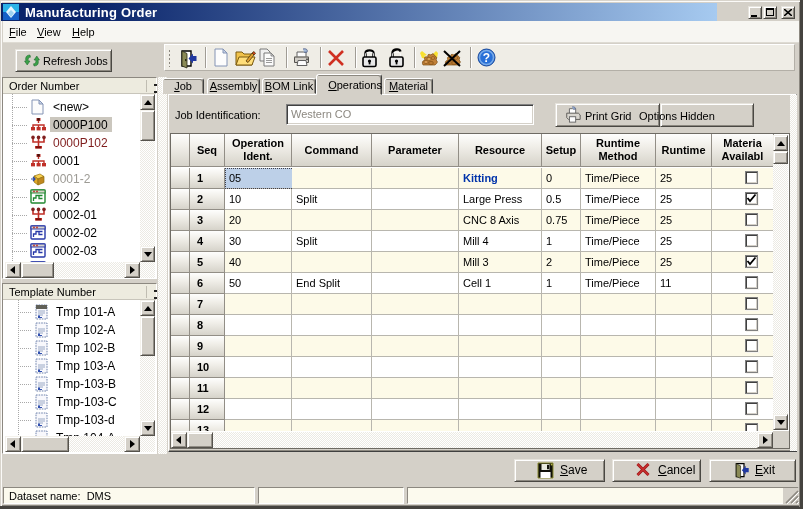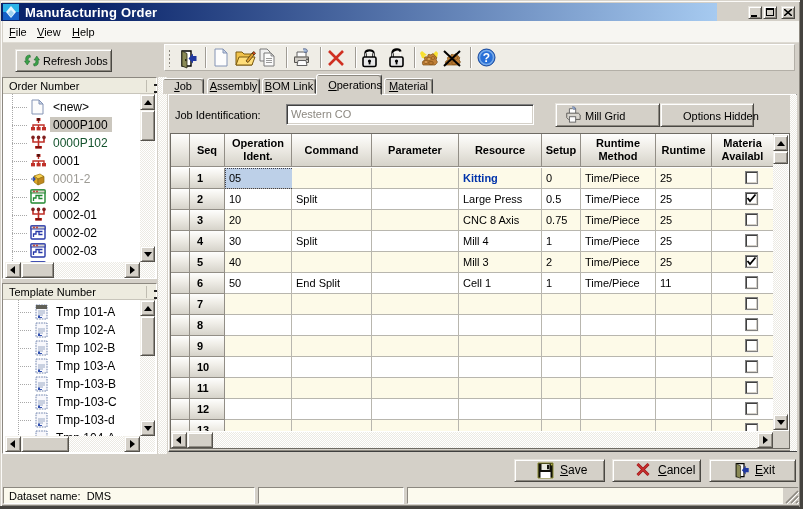--- a/index.html
+++ b/index.html
@@ -183,21 +183,21 @@
 <div class="tx" style="left:49px;top:24px;font-size:12px;color:#000">0000P100</div>
 <div class="abs" style="left:8px;top:49px;width:16px;height:1px;background-image:linear-gradient(90deg,#A8A8A8 1px,transparent 1px);background-size:2px 1px"></div>
 <div class="abs" style="left:26px;top:41px"><svg width="17" height="14" viewBox="0 0 17 14">
 <path d="M3 3 L3 7 L14 7 L14 3 M8.5 3 L8.5 7 M8.5 7 L8.5 11" stroke="#C03028" stroke-width="1.6" fill="none"></path>
 <circle cx="3" cy="2.4" r="1.8" fill="#802020"></circle>
           <circle cx="8.5" cy="2.4" r="1.8" fill="#802020"></circle>
           <circle cx="14" cy="2.4" r="1.8" fill="#802020"></circle>
 <path d="M5 11 L12 11 L12 13.6 L5 13.6 Z" fill="#C03028"></path>
           <path d="M6 11.8 L11 11.8 M6 12.8 L11 12.8" stroke="#600000" stroke-width="0.8"></path>
 </svg></div>
-<div class="tx" style="left:49px;top:42px;font-size:12px;color:#14532d">0000P102</div>
+<div class="tx" style="left:49px;top:42px;font-size:12px;color:#7f1d1d">0000P102</div>
 <div class="abs" style="left:8px;top:67px;width:16px;height:1px;background-image:linear-gradient(90deg,#A8A8A8 1px,transparent 1px);background-size:2px 1px"></div>
 <div class="abs" style="left:26px;top:59px"><svg width="17" height="14" viewBox="0 0 17 14">
 <path d="M8.5 3 L8.5 6 M3 10 L3 8 L14 8 L14 10 M8.5 8 L8.5 10" stroke="#C03028" stroke-width="1.4" fill="none"></path>
 <path d="M6.5 1 L10.5 1 L10.5 4 L6.5 4 Z" fill="#C03028"></path>
           <path d="M7.3 1.8 L9.7 1.8 M7.3 2.9 L9.7 2.9" stroke="#000" stroke-width="0.9"></path>
 <rect x="1" y="10" width="4" height="3.4" fill="#C03028"></rect>
           <rect x="6.6" y="10" width="4" height="3.4" fill="#C03028"></rect>
           <rect x="12" y="10" width="4" height="3.4" fill="#C03028"></rect>
 </svg></div>
 <div class="tx" style="left:49px;top:60px;font-size:12px;color:#000">0001</div>
@@ -366,23 +366,23 @@
 <div class="tx" style="left:175px;top:109px">Job Identification:</div>
 <div class="abs sunk" style="left:286px;top:104px;width:248px;height:21px"></div>
 <div class="tx" style="left:291px;top:108px;color:#8C8880">Western CO</div>
 <div class="abs btn" style="left:555px;top:103px;width:105px;height:24px"></div>
 <svg class="abs" style="left:564px;top:106px" width="18" height="17" viewBox="0 0 20 19">
 <path d="M6 8 L6 3 L13 3 L13 8" fill="#fff" stroke="#606060" stroke-width="1"></path>
 <path d="M3 8 L16 8 L18 10 L18 15 L5 15 L3 13 Z" fill="#D8D5CE" stroke="#54524E" stroke-width="1"></path>
 <rect x="6" y="12" width="7" height="6" fill="#FCFCFC" stroke="#606060" stroke-width="1"></rect>
 <path d="M9 1 C12 0.5 13 2 12.5 3.5 L10 3.5" fill="#9FB6D8" stroke="#54628A" stroke-width="0.8"></path>
     </svg>
-<div class="tx" style="left:585px;top:110px">Mill Grid</div>
+<div class="tx" style="left:585px;top:110px">Print Grid</div>
 <div class="abs btn" style="left:660px;top:103px;width:94px;height:24px"></div>
-<div class="tx" style="left:683px;top:110px">Options Hidden</div>
+<div class="tx" style="left:639px;top:110px">Options Hidden</div>
 <div class="abs" style="left:170px;top:133px;width:620px;height:316px;border:1px solid #6E6B64;background:#fff"></div>
 <div class="abs gh" style="left:171px;top:134px;width:19px;height:33px;padding-top:10px;line-height:13px"></div>
 <div class="abs gh" style="left:190px;top:134px;width:35px;height:33px;padding-top:10px;line-height:13px">Seq</div>
 <div class="abs gh" style="left:225px;top:134px;width:67px;height:33px;padding-top:3px;line-height:13px">Operation<br>Ident.</div>
 <div class="abs gh" style="left:292px;top:134px;width:80px;height:33px;padding-top:10px;line-height:13px">Command</div>
 <div class="abs gh" style="left:459px;top:134px;width:83px;height:33px;padding-top:10px;line-height:13px">Resource</div>
 <div class="abs gh" style="left:372px;top:134px;width:87px;height:33px;padding-top:10px;line-height:13px">Parameter</div>
 <div class="abs gh" style="left:542px;top:134px;width:39px;height:33px;padding-top:10px;line-height:13px">Setup</div>
 <div class="abs gh" style="left:581px;top:134px;width:75px;height:33px;padding-top:3px;line-height:13px">Runtime<br>Method</div>
 <div class="abs gh" style="left:656px;top:134px;width:56px;height:33px;padding-top:10px;line-height:13px">Runtime</div>

